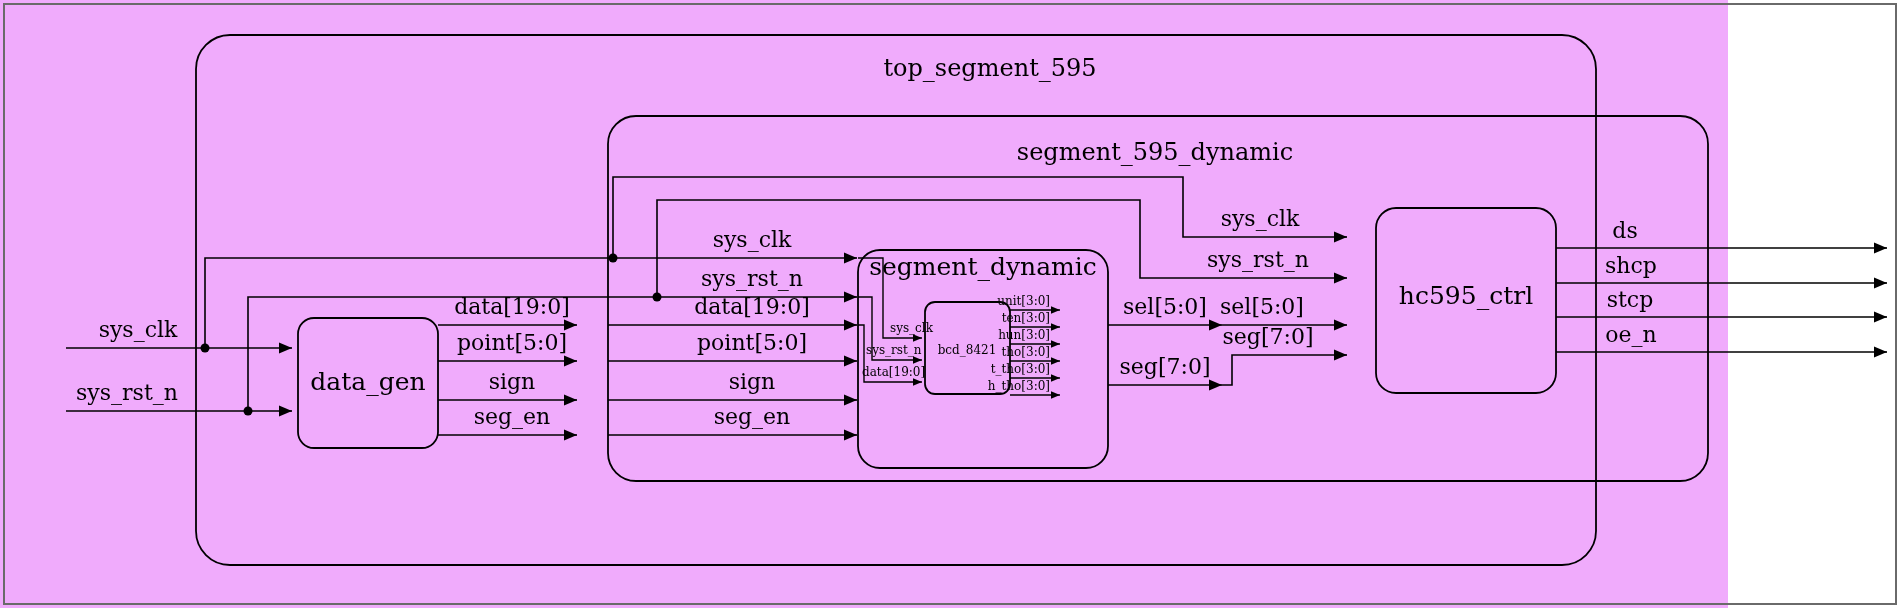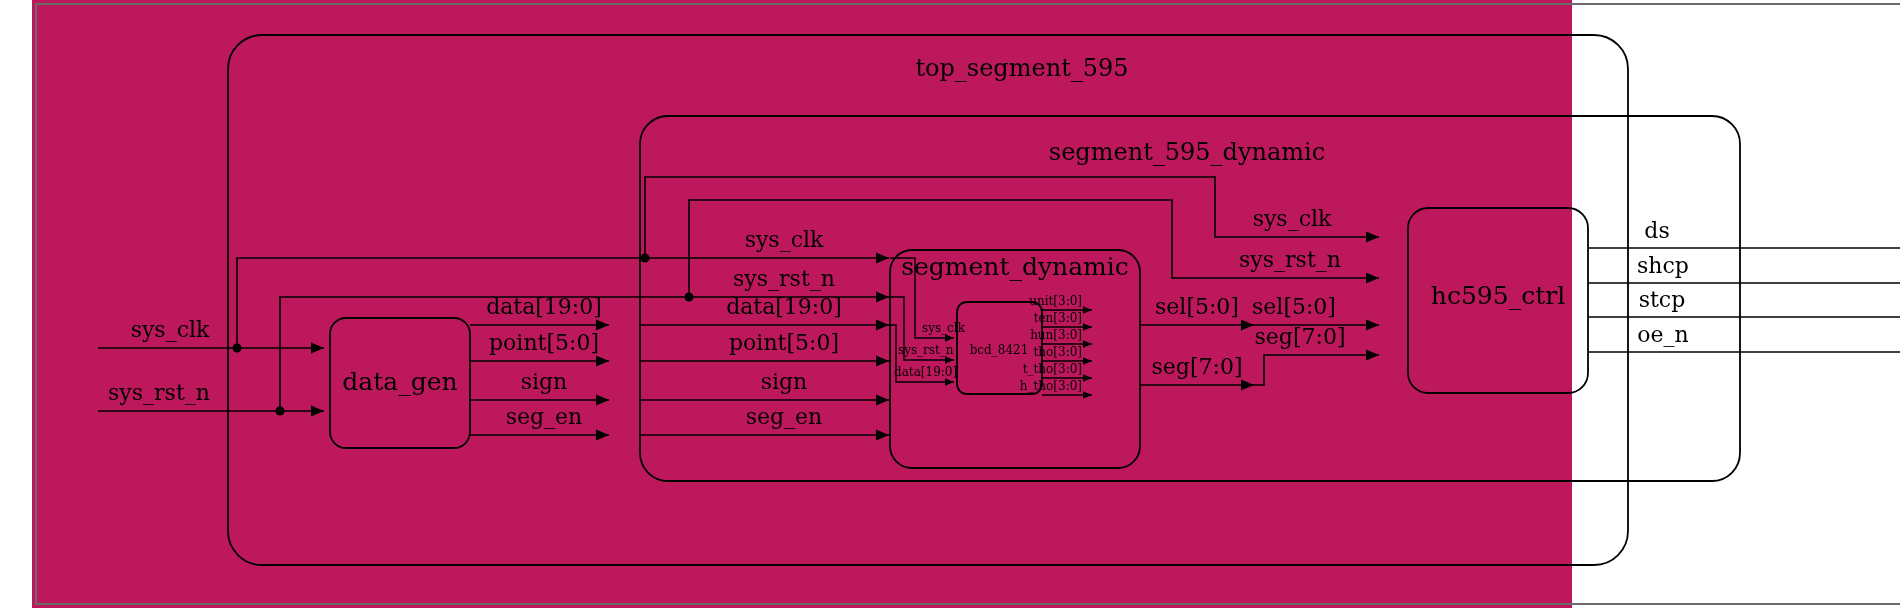--- a/index.html
+++ b/index.html
@@ -1,18 +1,18 @@
 <!DOCTYPE html>
 <html><head>
 <meta charset="utf-8">
 <style>
   html,body{margin:0;padding:0;background:#ffffff;}
   body{width:1900px;height:608px;overflow:hidden;
        font-family:"DejaVu Serif", serif;}
-  #stage{position:relative;width:1540px;height:608px;background:#be185d;margin-left:32px;}
+  #stage{position:relative;width:1728px;height:608px;background:#f0abfc;}
   svg{display:block;}
   text{fill:#000;font-family:"DejaVu Serif", serif;dominant-baseline:middle;}
   .mod-label{font-size:25px;}
   .sig{font-size:22px;}
   .sig-sm{font-size:12px;}
   .container-label{font-size:24px;}
   .wire{stroke:#000;stroke-width:1.6px;fill:none;}
   .wire-thin{stroke:#000;stroke-width:1.4px;fill:none;}
   .box{stroke:#000;stroke-width:1.8px;fill:none;}
   .frame{stroke:#000;stroke-width:1.8px;fill:none;}

